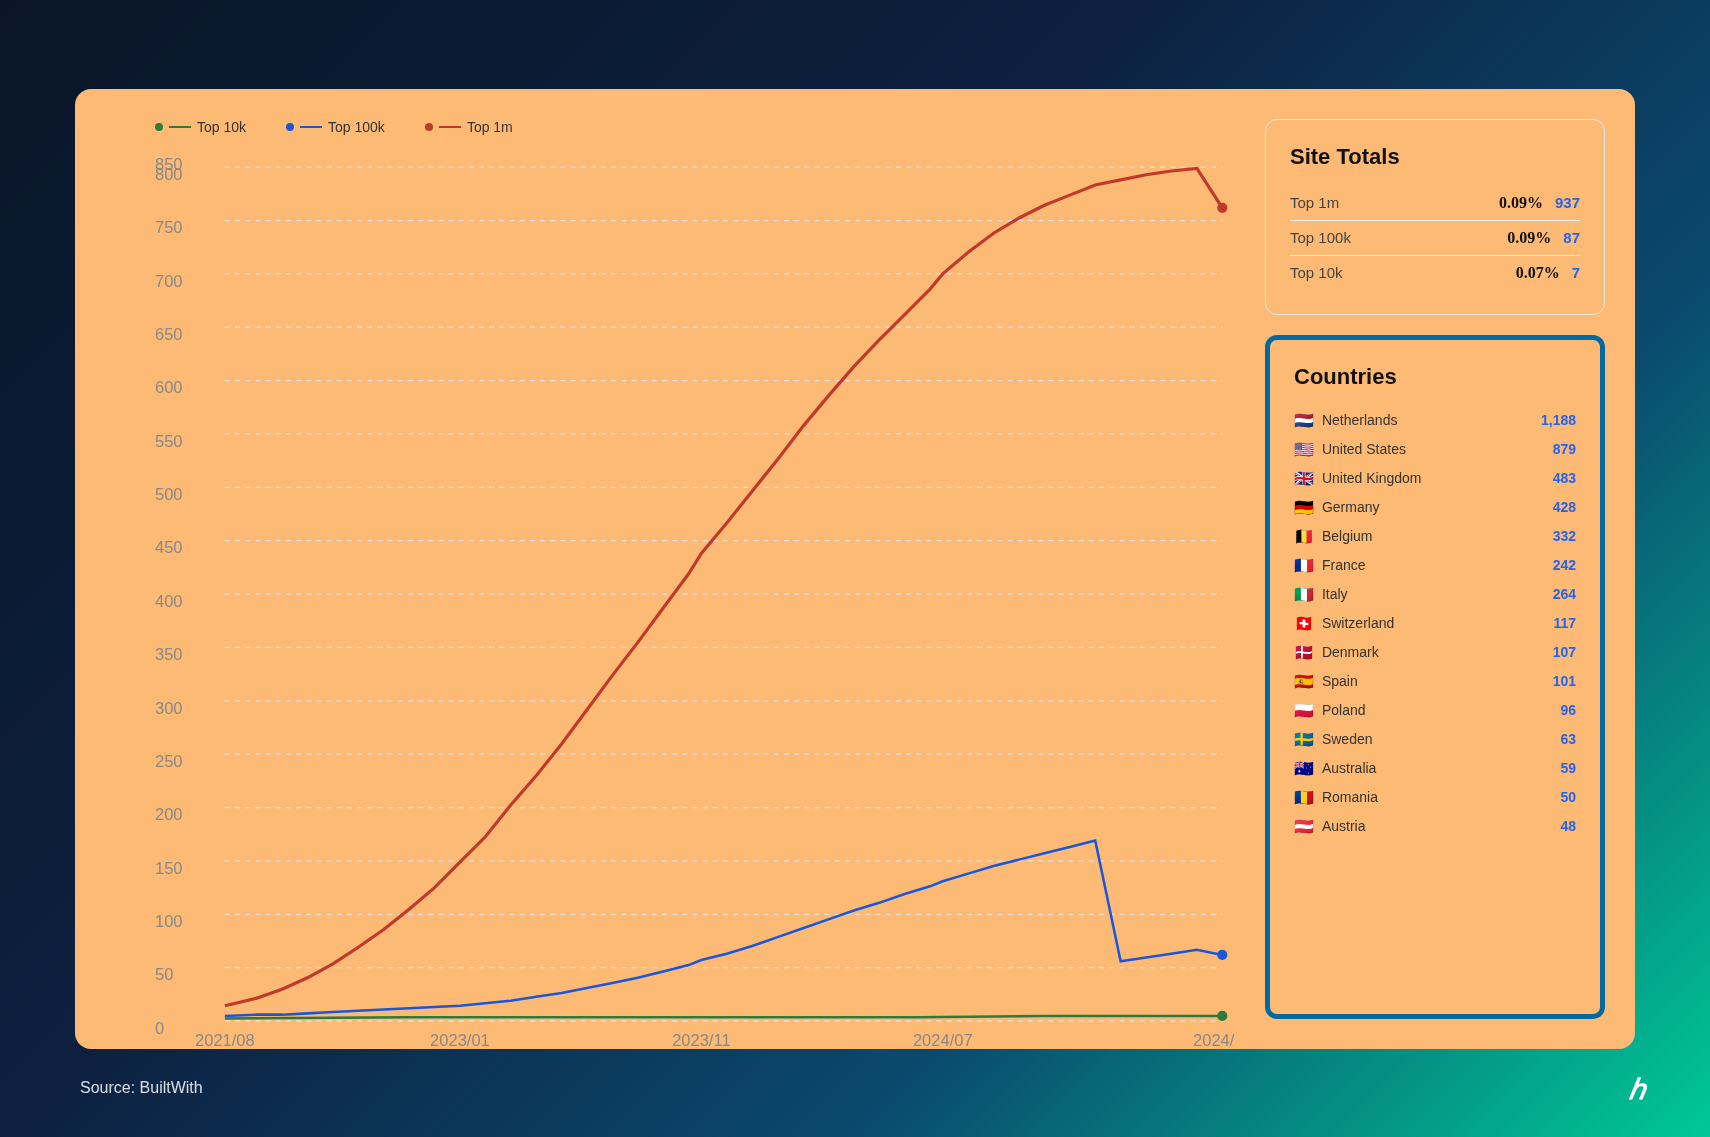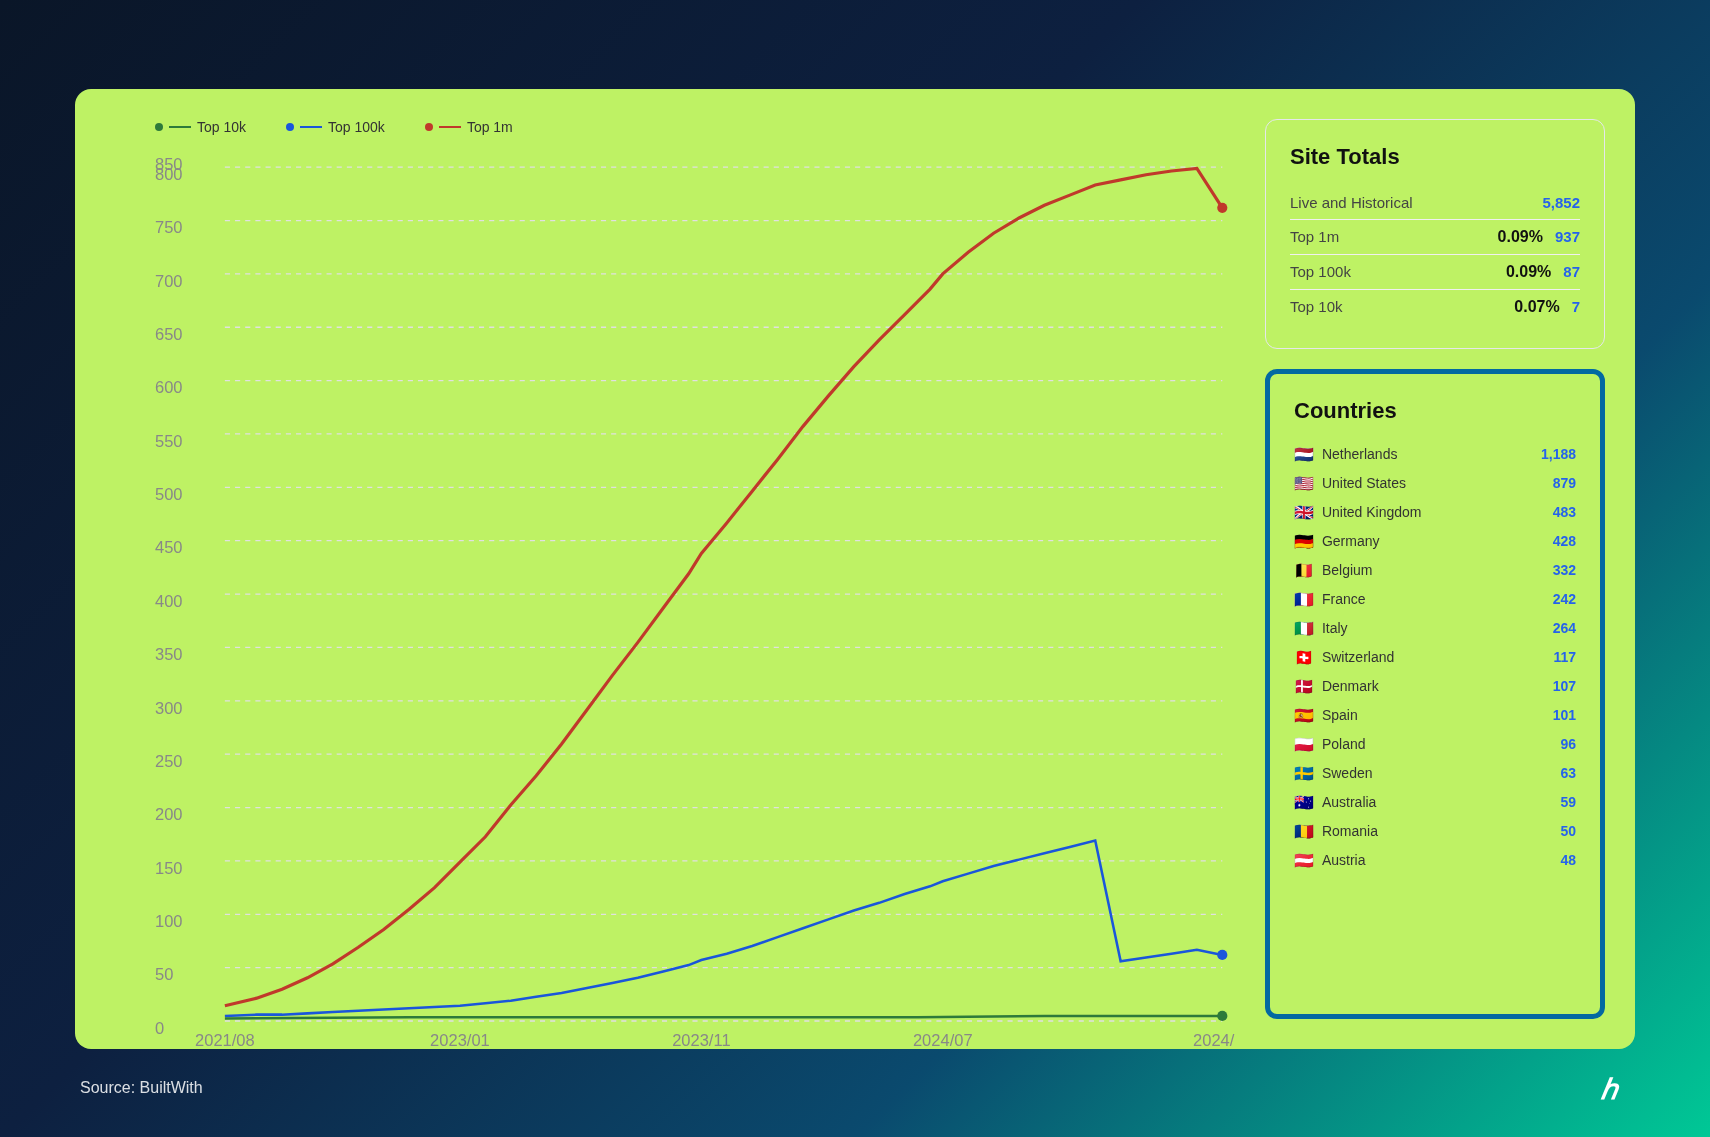--- a/index.html
+++ b/index.html
@@ -8,21 +8,21 @@
       height: 1137px;
       background: linear-gradient(135deg, #0a1628 0%, #0d2040 40%, #0a4a6e 70%, #00c896 100%);
       font-family: -apple-system, BlinkMacSystemFont, 'Segoe UI', sans-serif;
       display: flex;
       flex-direction: column;
       align-items: center;
       justify-content: center;
       position: relative;
     }
     .main-card {
-      background: #bef264;
+      background: #fdba74;
       border-radius: 16px;
       width: 1560px;
       height: 960px;
       display: flex;
       flex-direction: row;
       padding: 30px;
       gap: 30px;
       position: relative;
     }
     
@@ -97,20 +97,21 @@
     }
     .stats-row-right {
       display: flex;
       align-items: center;
       gap: 12px;
     }
     .stats-pct {
       font-size: 16px;
       font-weight: 700;
       color: #111;
+      font-family: Liberation Serif, serif;
     }
     .countries-card {
       border: 5px solid #0369a1;
       border-radius: 12px;
       padding: 24px;
       flex: 1;
       overflow: hidden;
     }
     .country-row {
       display: flex;
@@ -130,21 +131,21 @@
     }
     .country-val {
       color: #2563eb;
       font-weight: 700;
     }
     
     .footer {
       position: absolute;
       bottom: 30px;
       left: 80px;
-      right: 92px;
+      right: 64px;
       display: flex;
       justify-content: space-between;
       align-items: center;
     }
     .footer-source {
       color: rgba(255,255,255,0.85);
       font-size: 16px;
     }
     .footer-logo {
       color: white;
@@ -325,24 +326,20 @@
         <circle cx="840" cy="676" r="4" fill="#2d7a3a"></circle>
       </svg>
     </div>
   </div>
 
   <div class="stats-panel">
 
     <div class="stats-card">
       <div class="stats-title">Site Totals</div>
       <div class="stats-row">
-        <span>Live and Historical</span>
-        <span class="stats-value-blue">5,852</span>
-      </div>
-      <div class="stats-row">
         <span>Top 1m</span>
         <div class="stats-row-right">
           <span class="stats-pct">0.09%</span>
           <span class="stats-value-blue">937</span>
         </div>
       </div>
       <div class="stats-row">
         <span>Top 100k</span>
         <div class="stats-row-right">
           <span class="stats-pct">0.09%</span>

